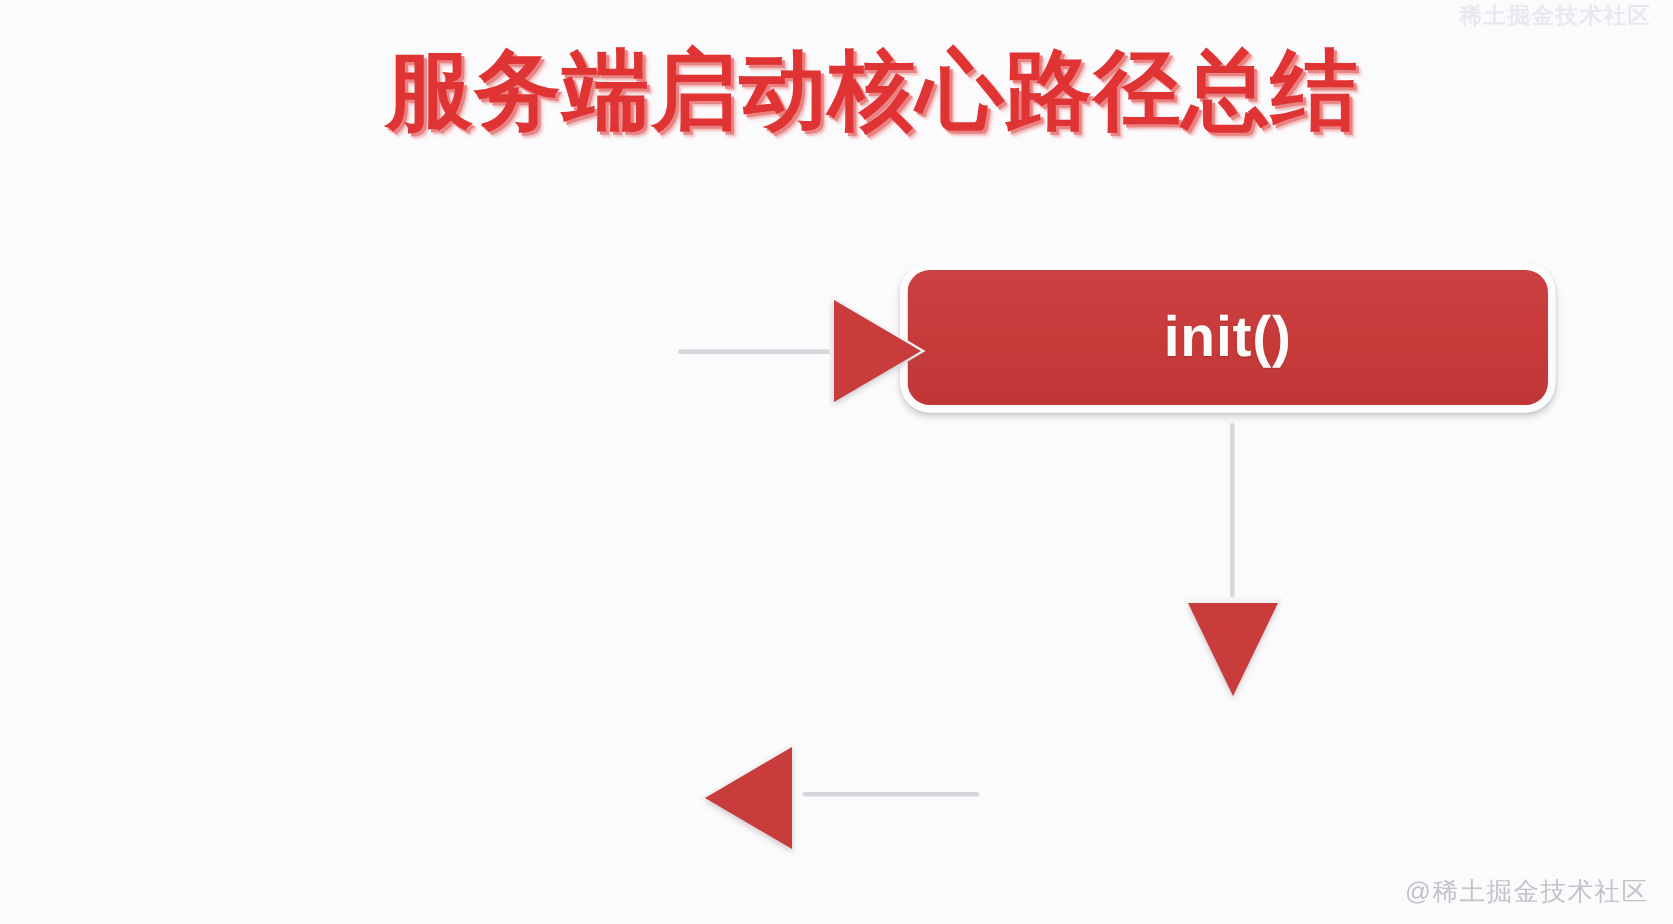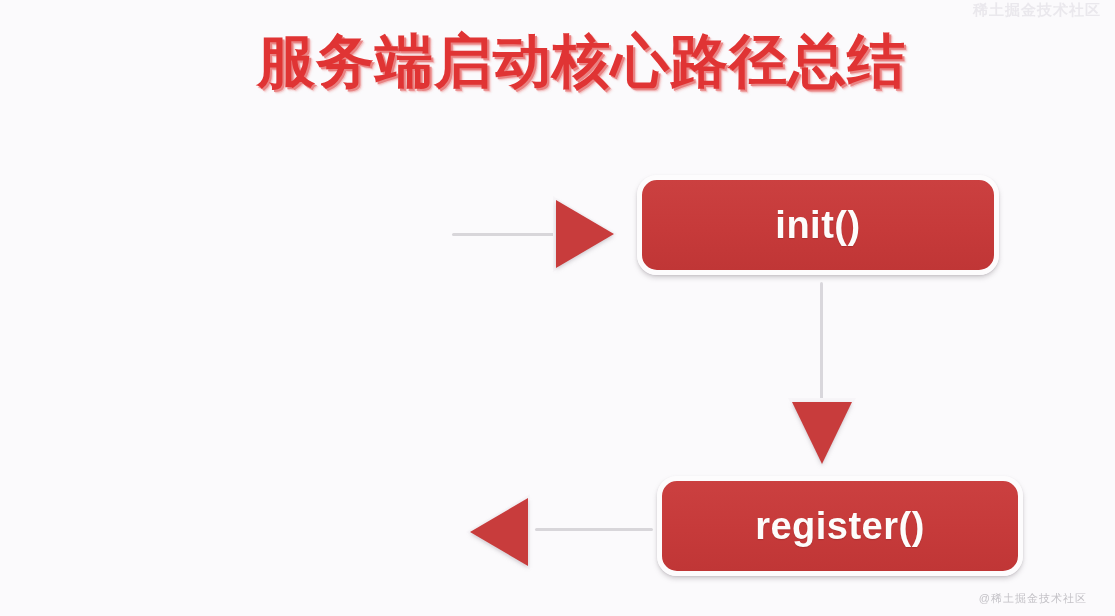--- a/index.html
+++ b/index.html
@@ -49,23 +49,23 @@
     right: 14px;
     top: 1px;
     font-size: 15px;
     font-weight: bold;
     color: rgba(200,196,205,0.32);
     letter-spacing: 1px;
     white-space: nowrap;
   }
   .watermark-bottom {
     position: absolute;
-    right: 28px;
+    right: 16px;
     bottom: 10px;
-    font-size: 11px;
+    font-size: 17px;
     color: rgba(150,148,155,0.55);
     letter-spacing: 1px;
     white-space: nowrap;
   }
 
   
   .node-box {
     position: absolute;
     box-sizing: border-box;
     background: linear-gradient(180deg, #cb4040 0%, #c63a3a 55%, #c03636 100%);
@@ -82,21 +82,21 @@
     color: #fdfcfb;
     font-weight: bold;
     font-size: 38px;
     line-height: 40px;
     letter-spacing: 0.5px;
     white-space: nowrap;
     text-shadow: 0 1px 1px rgba(110,30,30,0.30);
   }
 
   #box-newchannel { left: 55px;  top: 175px; width: 368px; height: 100px; }
-  #box-init       { left: 637px; top: 175px; width: 362px; height: 100px; }
+  #box-init       { left: 600px; top: 175px; width: 437px; height: 100px; }
   #box-dobind     { left: 55px;  top: 476px; width: 368px; height: 100px; }
   #box-register   { left: 657px; top: 476px; width: 366px; height: 100px; }
 
   
   .arrow-line-h {
     position: absolute;
     height: 3px;
     background: #d8d6da;
     border-radius: 2px;
   }
@@ -170,23 +170,20 @@
 
   <div class="watermark-top">稀土掘金技术社区</div>
 
   <div class="page-title">服务端启动核心路径总结</div>
 
 
   <div class="node-box" id="box-init">
     <span class="node-label">init()</span>
   </div>
 
-  <div class="node-box" id="box-register">
-    <span class="node-label">register()</span>
-  </div>
 
 
   <div class="arrow-line-h" id="arrow1-line"></div>
   <div class="tri-wrap tri-rim-right" id="arrow1-rim"></div>
   <div class="tri tri-right" id="arrow1-head"></div>
 
   <div class="arrow-line-v" id="arrow2-line"></div>
   <div class="tri-wrap tri-rim-down" id="arrow2-rim"></div>
   <div class="tri tri-down" id="arrow2-head"></div>
 

